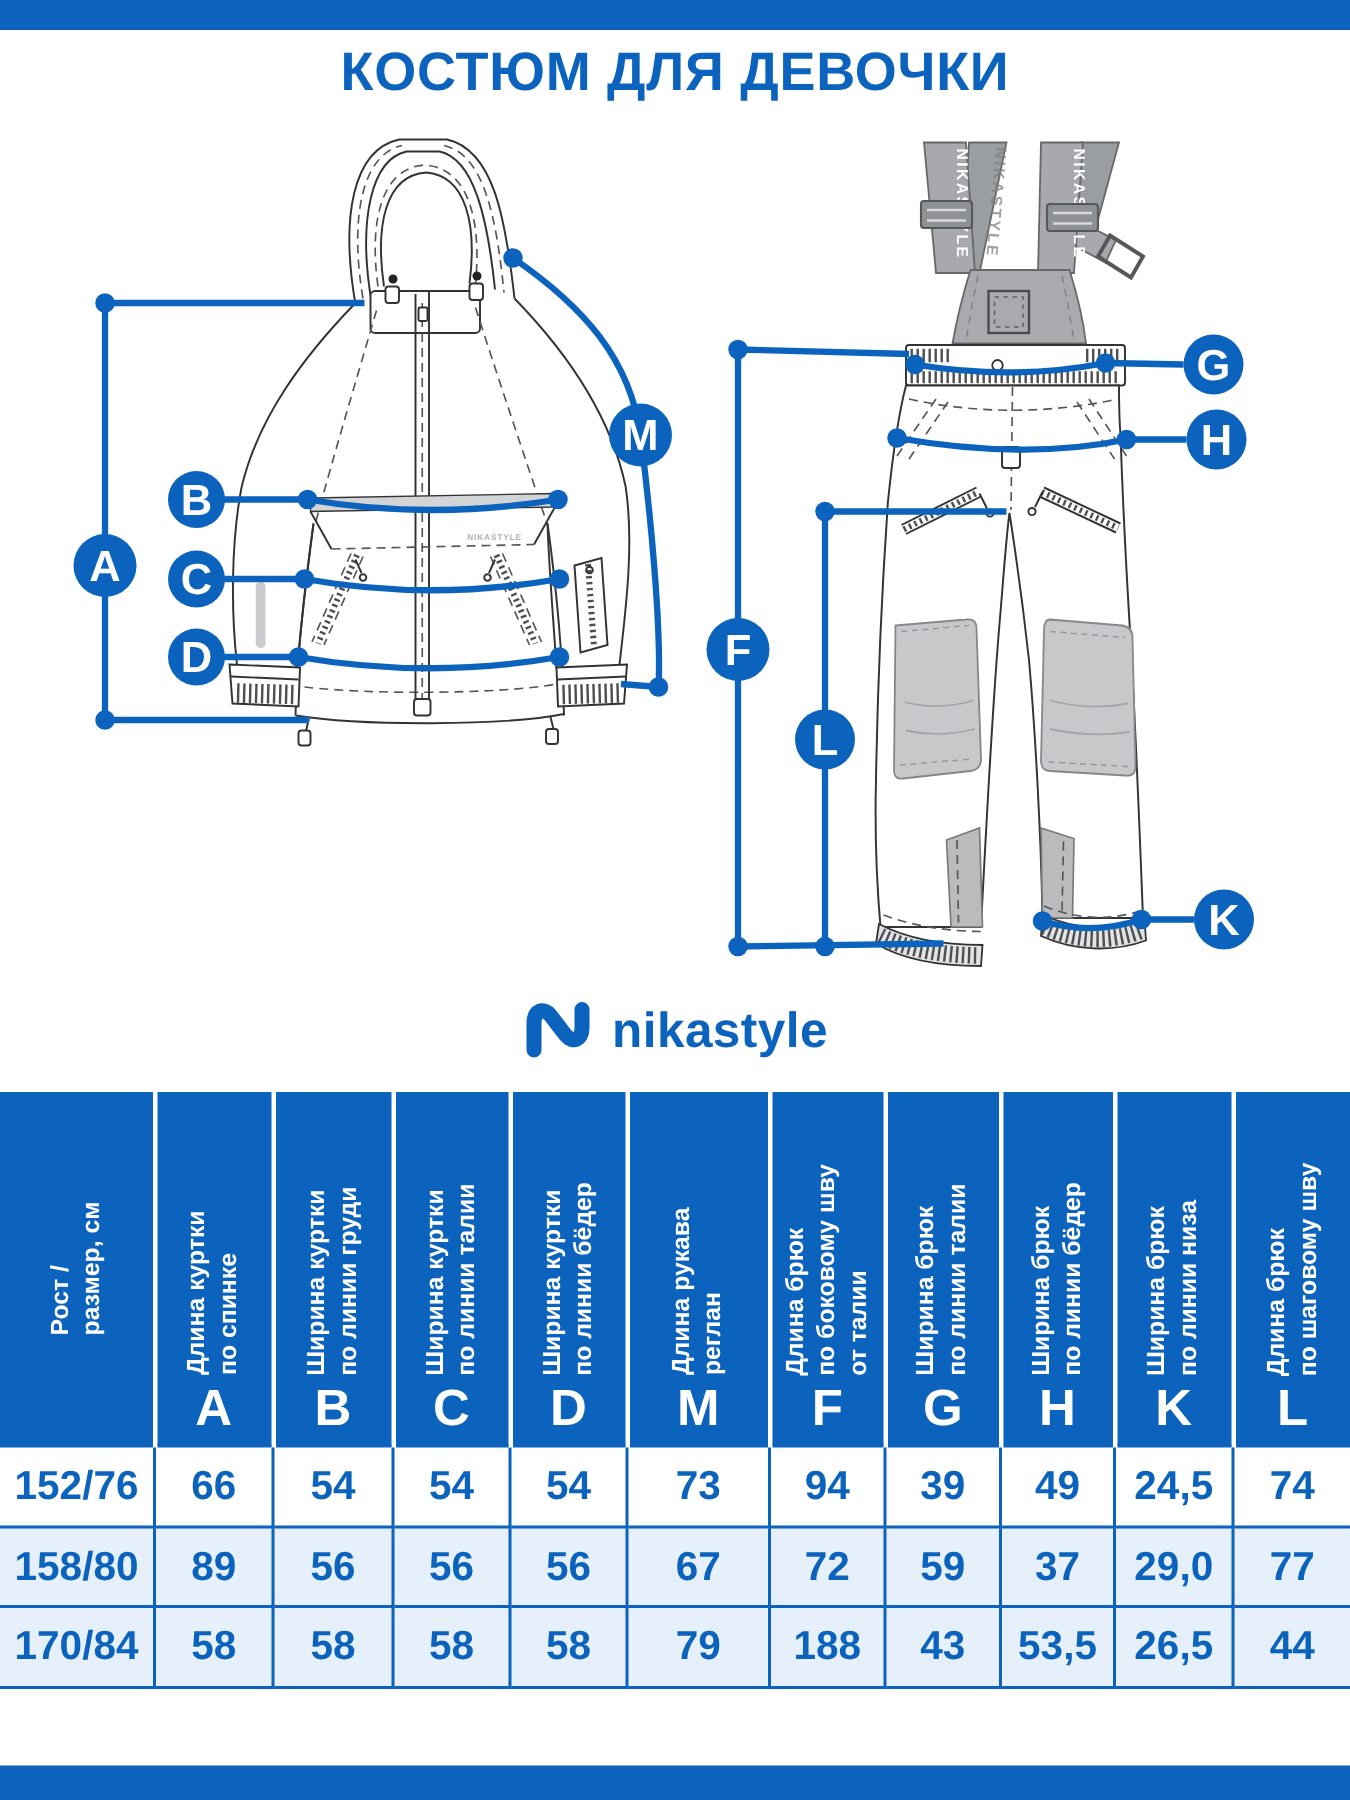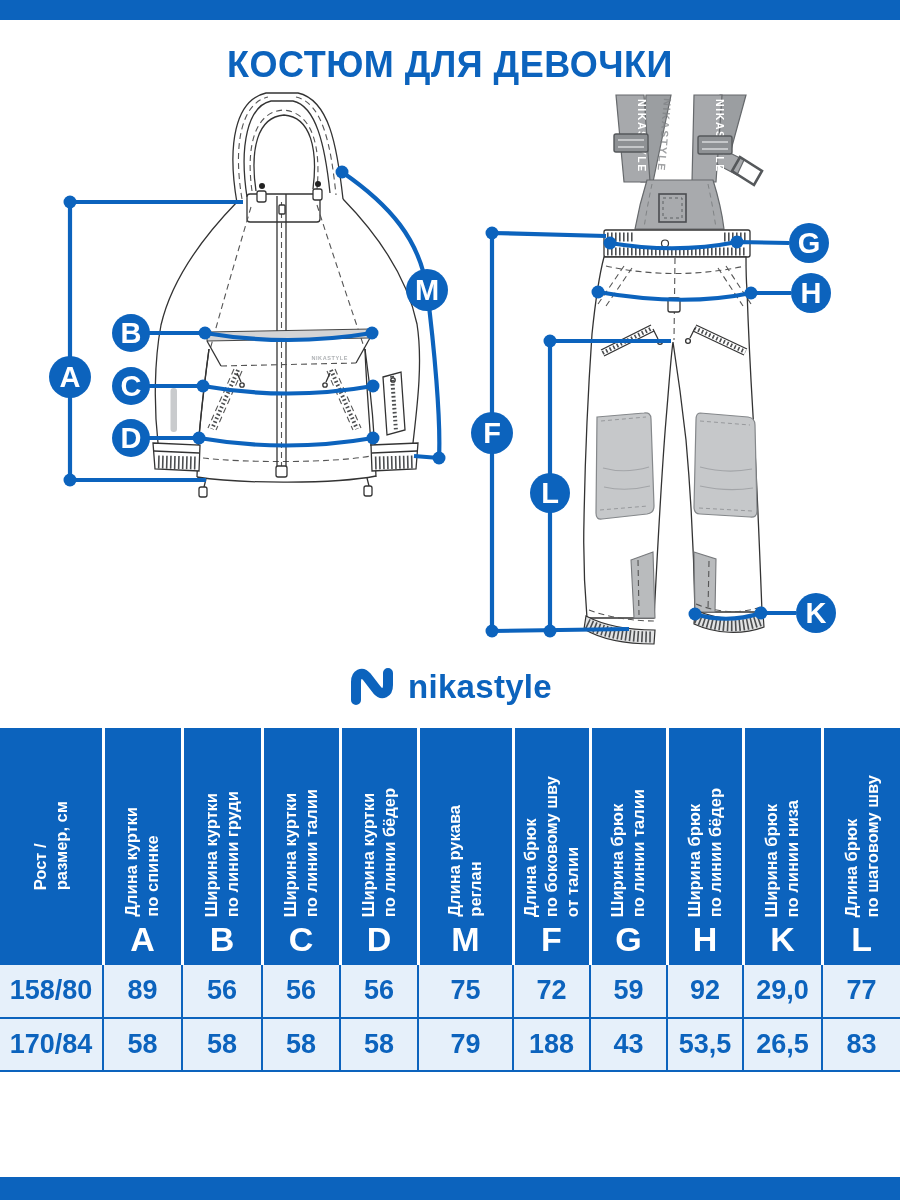--- a/index.html
+++ b/index.html
@@ -1,21 +1,21 @@
 <!DOCTYPE html>
 <html><head>
 <meta charset="utf-8">
 <style>
   :root{ --blue:#0c63bd; --rowalt:#e6f0fa; }
   html,body{margin:0;padding:0;}
   body{width:900px;height:1200px;position:relative;background:#fff;overflow:hidden;
        font-family:"Liberation Sans",sans-serif;}
   .topbar{position:absolute;top:0;left:0;width:900px;height:20px;background:var(--blue);}
   .botbar{position:absolute;top:1177px;left:0;width:900px;height:23px;background:var(--blue);}
-  .title{position:absolute;top:44px;left:0;width:900px;text-align:center;
+  .title{position:absolute;top:27px;left:0;width:900px;text-align:center;
          font-size:36px;font-weight:bold;color:var(--blue);letter-spacing:.5px;}
   svg.diagram{position:absolute;top:85px;left:0;}
   svg .ln{stroke:#333;stroke-width:1.3;fill:none;}
   svg .lnf{stroke:#333;stroke-width:1.3;fill:#fff;}
   svg .dash{stroke:#555;stroke-width:1.1;fill:none;stroke-dasharray:6 4;}
   svg .gray{stroke:#66696c;stroke-width:1.2;}
   svg .rib{stroke:#4c4e50;stroke-dasharray:1.6 2.4;fill:none;}
   svg .mk{stroke:var(--blue);stroke-width:4.2;fill:none;}
   svg .dot{fill:var(--blue);}
   svg .badge{fill:var(--blue);}
@@ -396,42 +396,55 @@
       <th>
           <div class="thbox">
             <div class="rot">Длина брюк
 по шаговому шву</div>
             <div class="letter">L</div>
           </div>
         </th>
     </tr>
   </thead>
   <tbody>
+    <tr>
+      <td>152/76</td>
+      <td>66</td>
+      <td>54</td>
+      <td>54</td>
+      <td>54</td>
+      <td>73</td>
+      <td>94</td>
+      <td>39</td>
+      <td>49</td>
+      <td>24,5</td>
+      <td>74</td>
+    </tr>
     <tr class="alt">
       <td>158/80</td>
       <td>89</td>
       <td>56</td>
       <td>56</td>
       <td>56</td>
-      <td>75</td>
+      <td>67</td>
       <td>72</td>
       <td>59</td>
-      <td>92</td>
+      <td>37</td>
       <td>29,0</td>
       <td>77</td>
     </tr>
     <tr class="alt">
       <td>170/84</td>
       <td>58</td>
       <td>58</td>
       <td>58</td>
       <td>58</td>
       <td>79</td>
       <td>188</td>
       <td>43</td>
       <td>53,5</td>
       <td>26,5</td>
-      <td>83</td>
+      <td>44</td>
     </tr>
   </tbody>
 </table>
 
 <div class="botbar"></div>
 
 </body></html>

